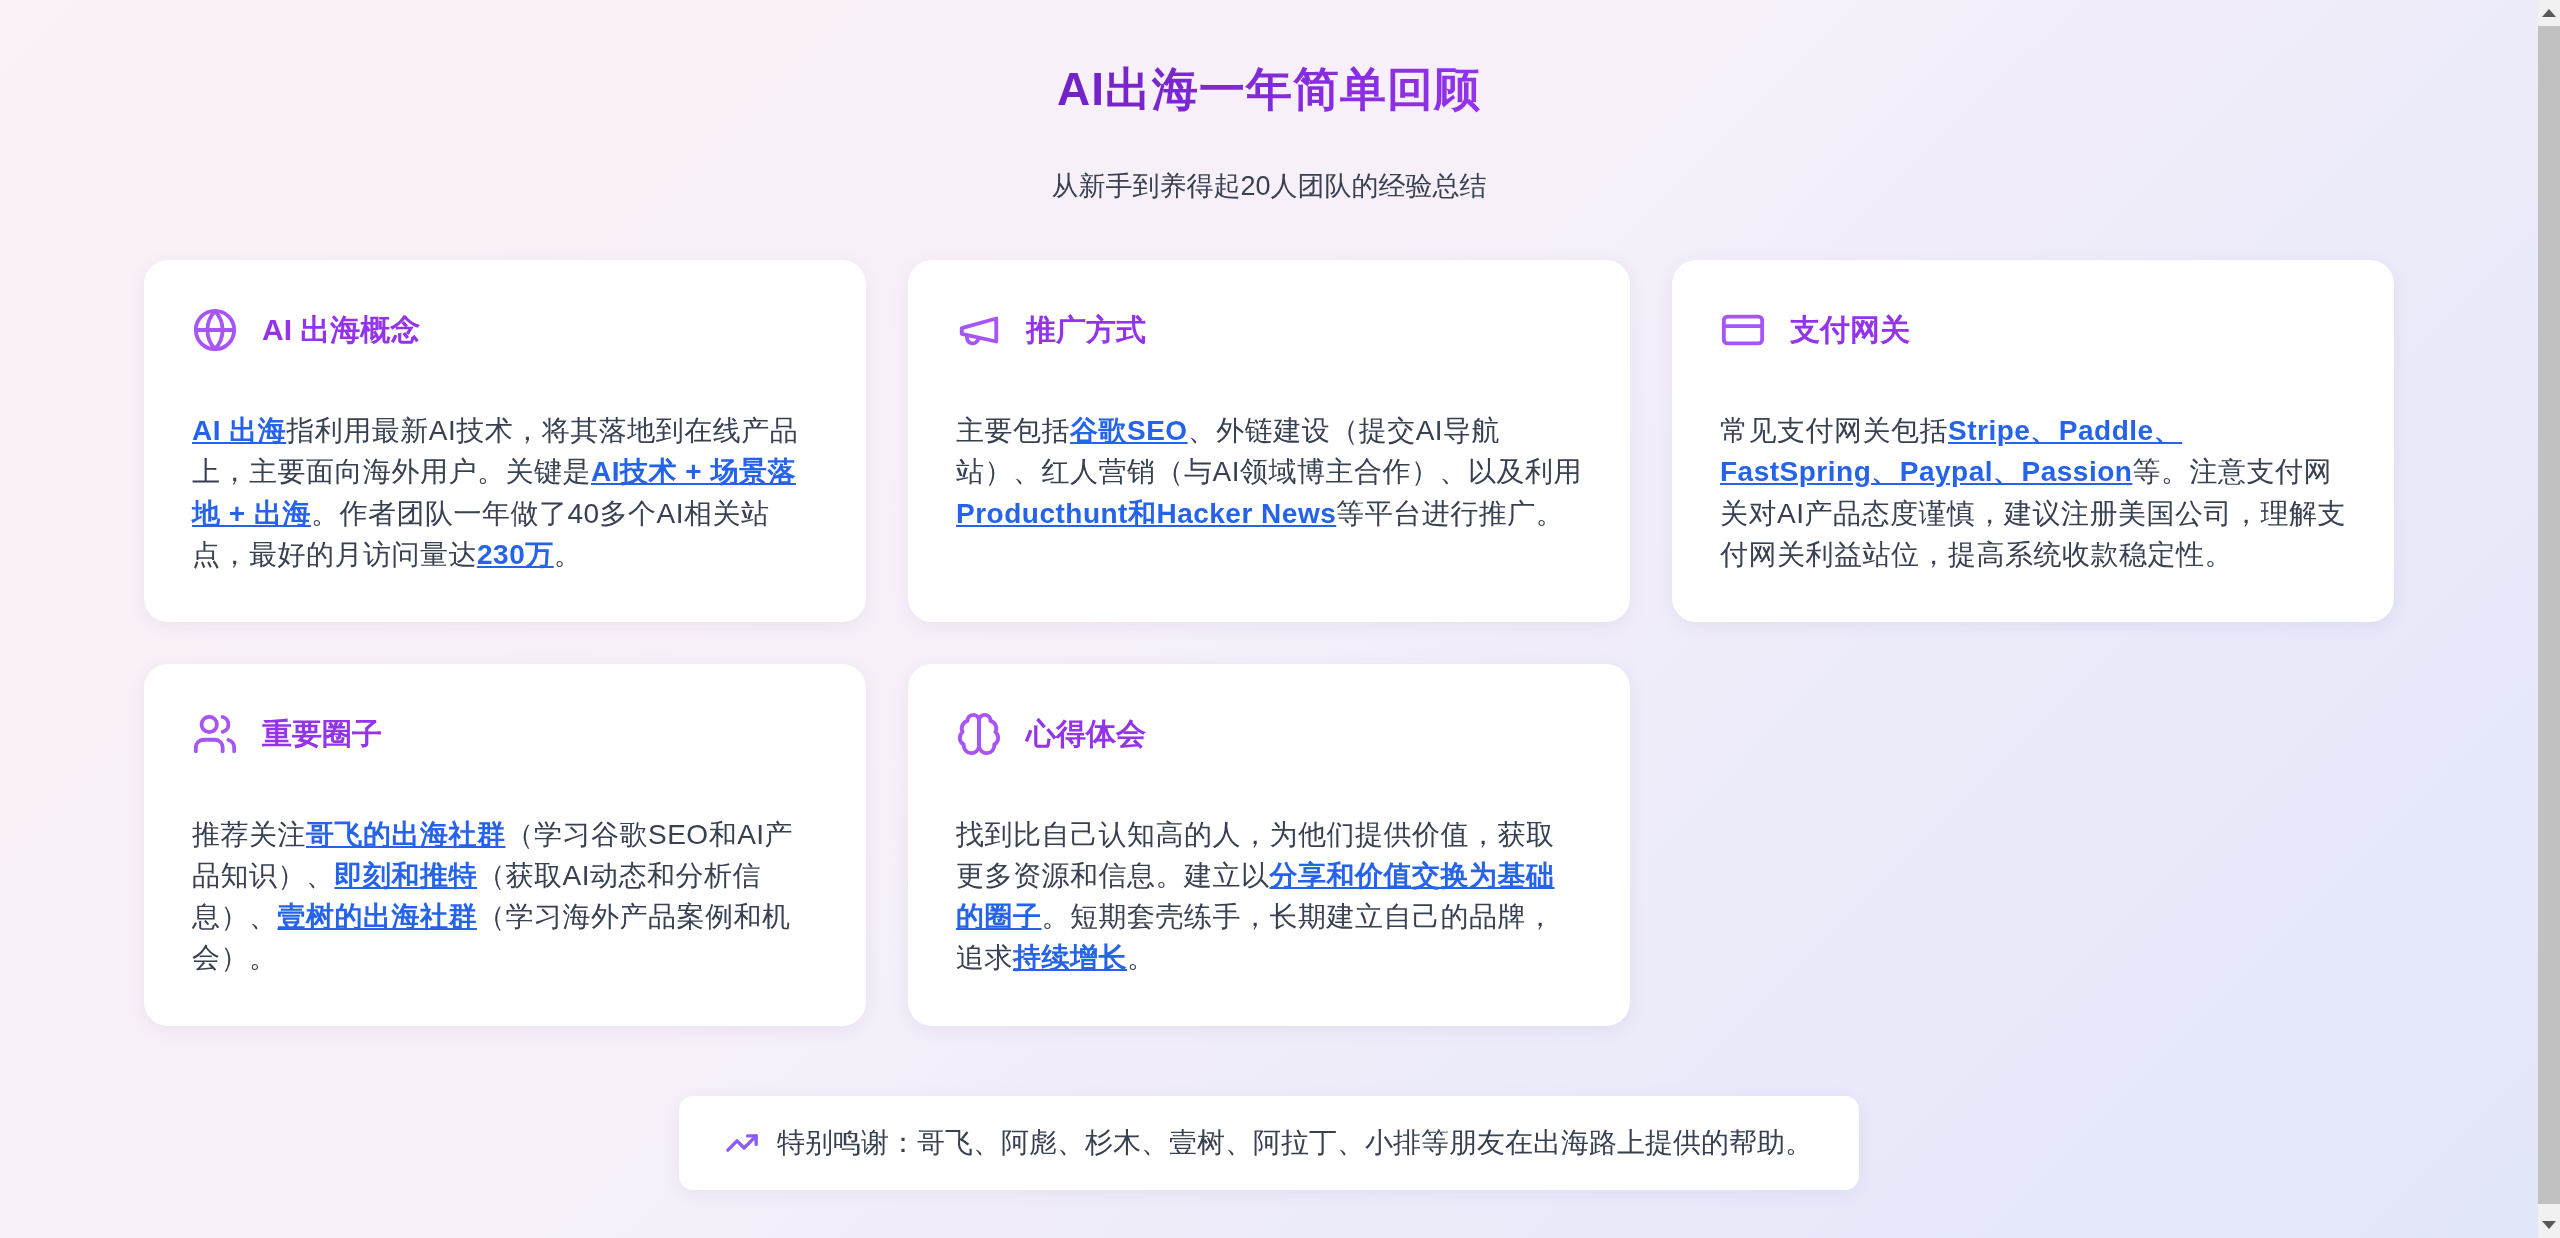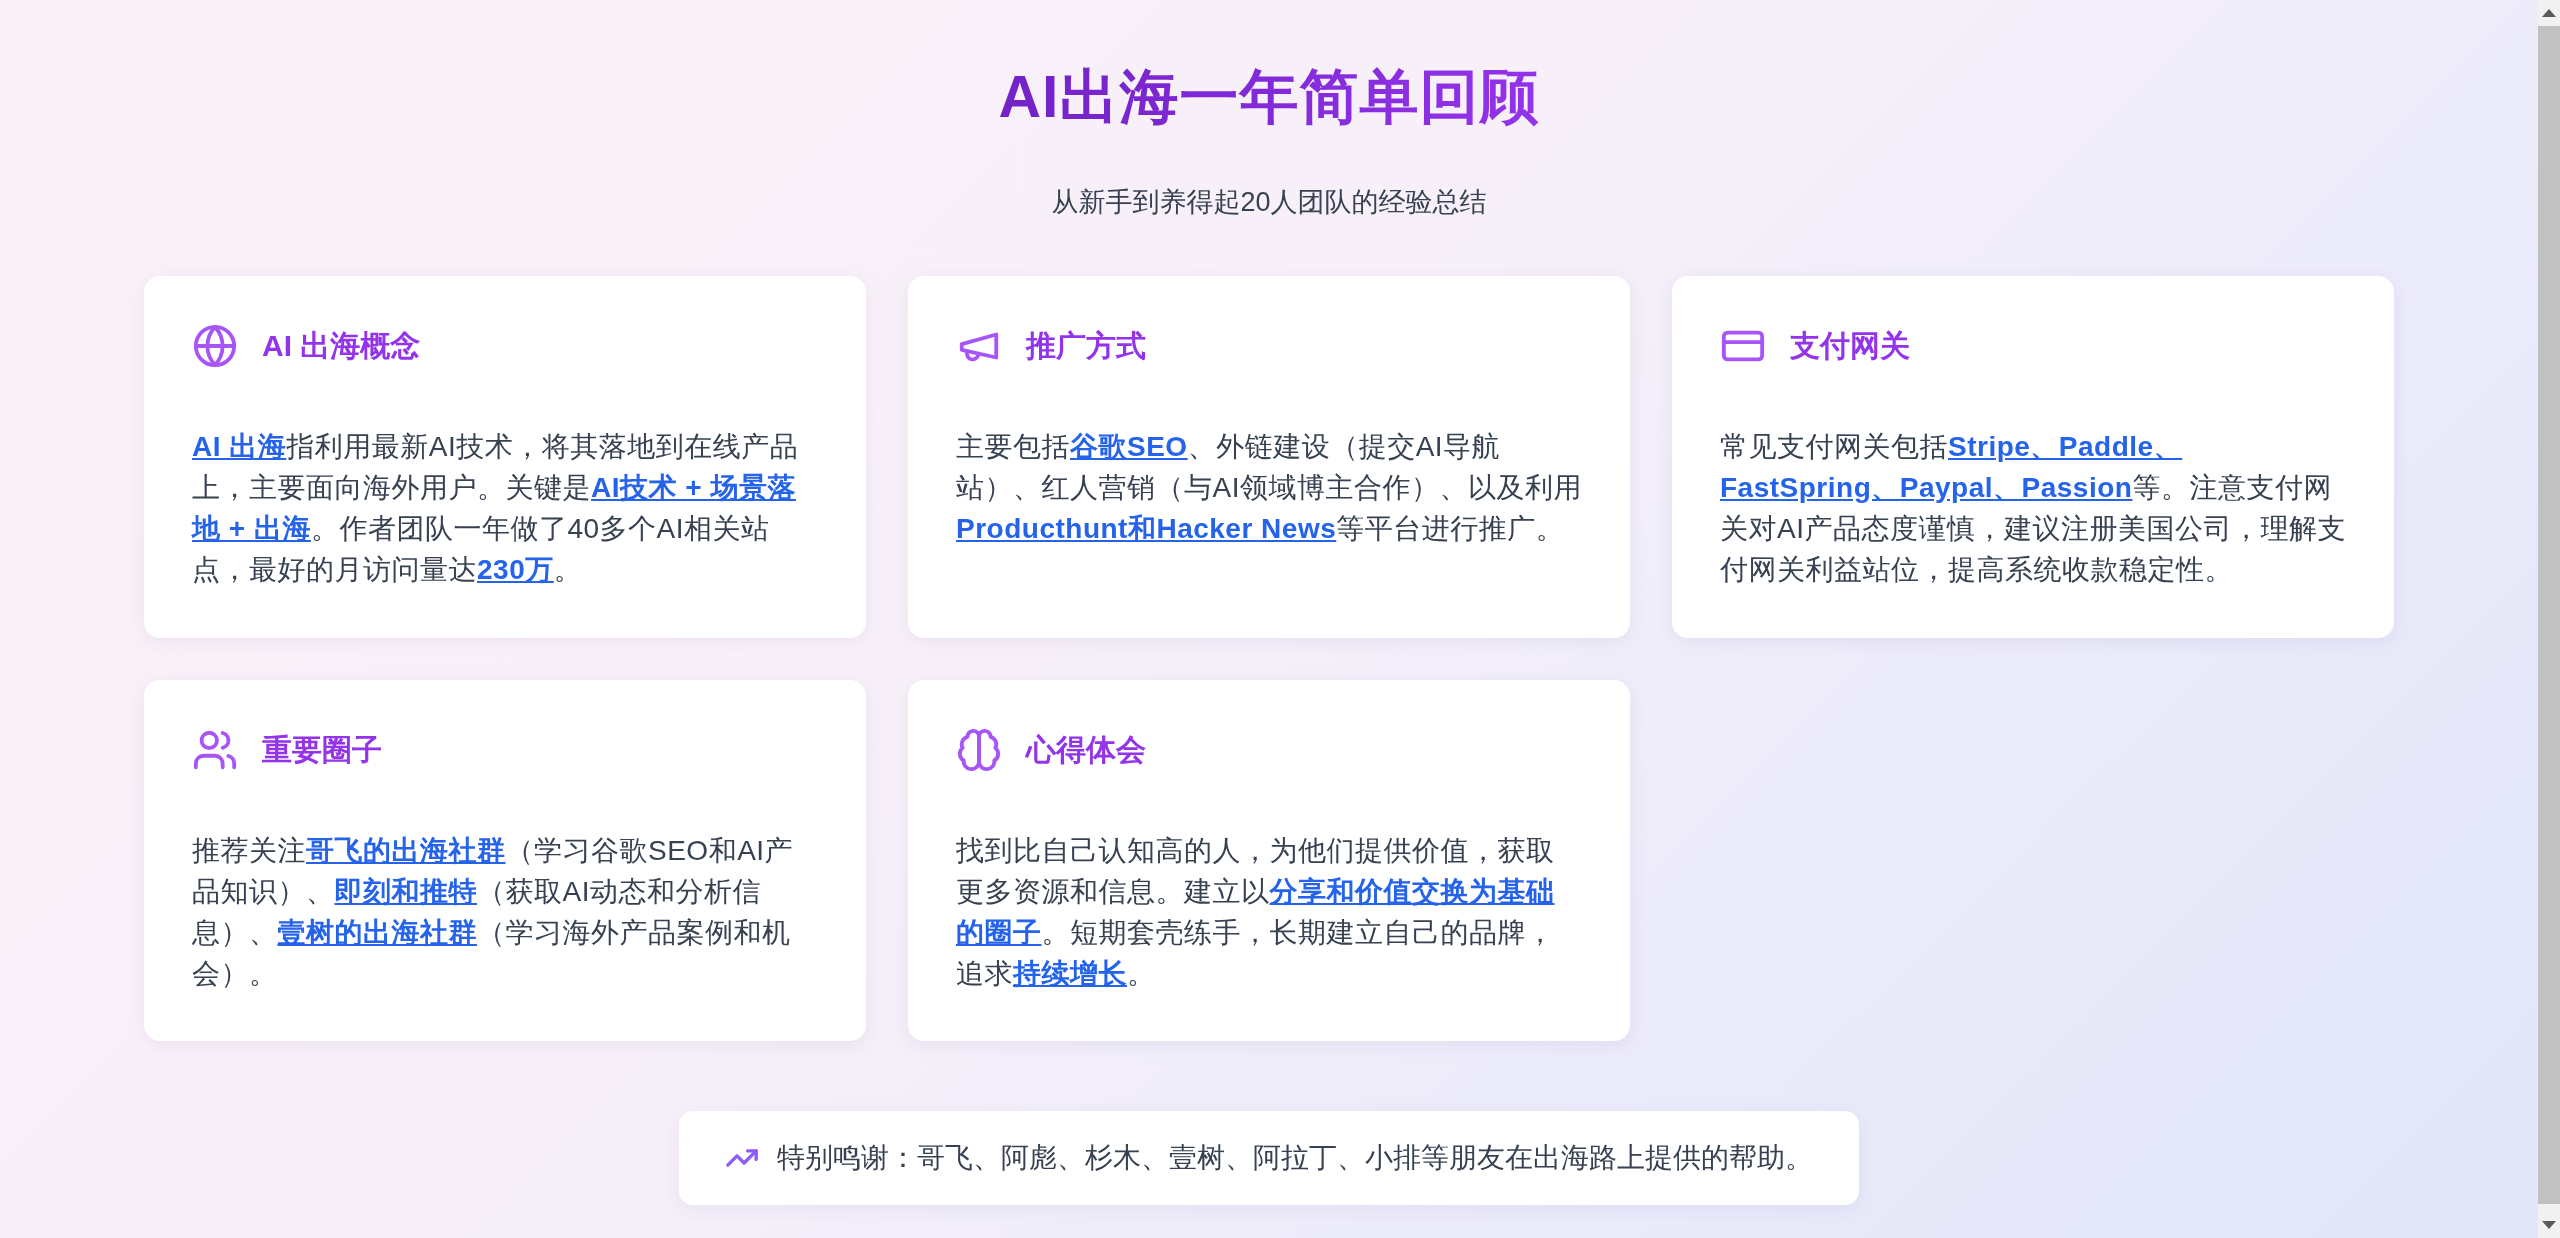--- a/index.html
+++ b/index.html
@@ -11,41 +11,41 @@
     background:linear-gradient(135deg, #fbf1f8 0%, #f7f0f9 45%, #e9eafa 75%, #e1e6f8 100%);
     position:relative;
   }
   .page { width:2538px; padding:62px 0 60px 0; }
   .container { width:2250px; margin:0 auto; }
 
   
   .title-wrap { text-align:center; }
   h1.page-title {
     display:inline-block;
-    font-size:59px; font-weight:700; letter-spacing:1px;
+    font-size:46px; font-weight:700; letter-spacing:1px;
     color:#8229d8; line-height:1.2;
   }
   @supports (-webkit-background-clip: text) {
     h1.page-title {
       background:linear-gradient(90deg, #7222c6 0%, #9333ea 100%);
       -webkit-background-clip:text; background-clip:text; color:transparent;
     }
   }
   .subtitle {
     margin-top:52px; text-align:center;
     font-size:27px; color:#374151; line-height:1.3;
   }
 
   
   .cards-grid {
     margin-top:56px;
     display:grid; grid-template-columns:repeat(3, 1fr); gap:42px;
   }
   .card {
-    background:#ffffff; border-radius:16px;
+    background:#ffffff; border-radius:24px;
     box-shadow:0 4px 18px rgba(90, 70, 140, 0.08);
     padding:47px 48px; min-height:337px;
   }
   .card-header { display:flex; align-items:center; gap:24px; }
   .card-icon { width:46px; height:46px; flex:0 0 46px; display:inline-block; }
   .card-icon svg { width:46px; height:46px; stroke:#a855f7; fill:none; stroke-width:2; stroke-linecap:round; stroke-linejoin:round; }
   .card-title { font-size:30px; font-weight:700; color:#9333ea; line-height:1.2; }
   .card-body {
     margin-top:57px; font-size:28px; line-height:1.47;
     color:#374151; letter-spacing:0.5px;

